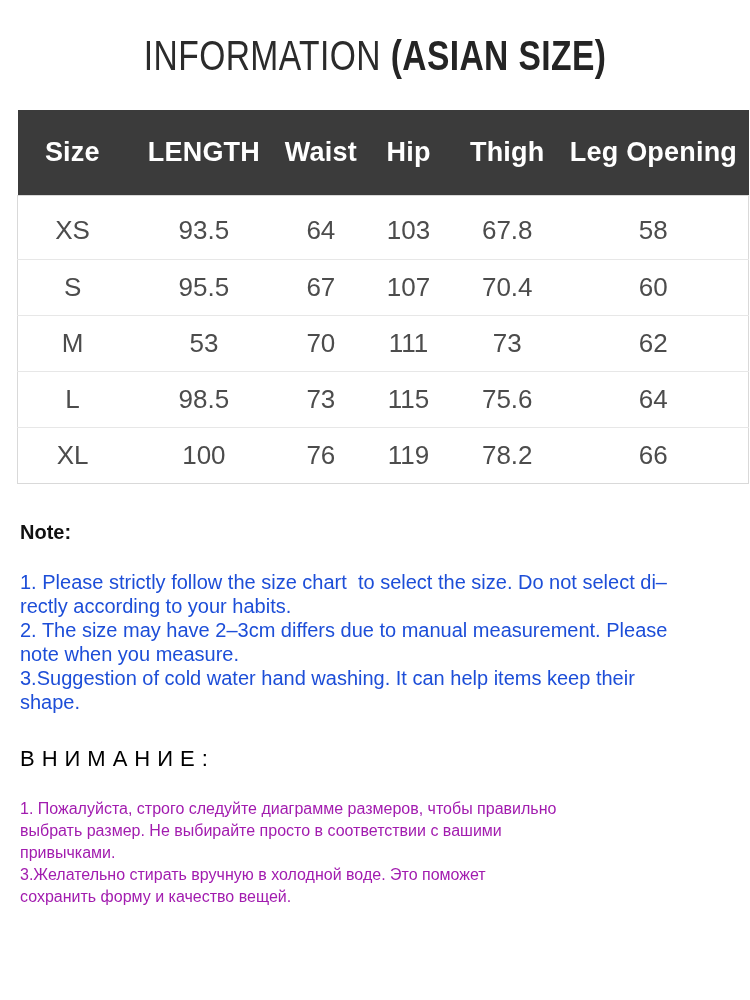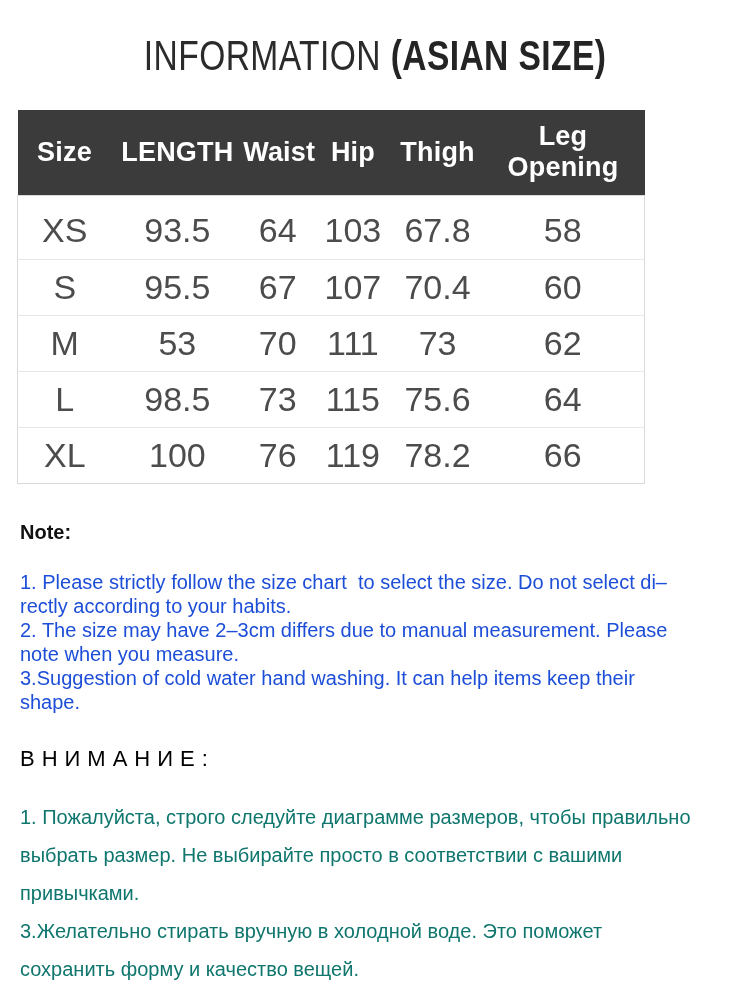--- a/index.html
+++ b/index.html
@@ -27,42 +27,42 @@
     line-height: 44px;
     color: #2b2b2b;
     letter-spacing: 0.5px;
   }
   .title-regular { font-weight: 400; }
   .title-bold { font-weight: 700; color: #242424; }
 
   
   .chart-wrap { margin: 32px 17px 0 17px; }
   table.size-chart {
-    width: 628px;
+    width: 732px;
     border-collapse: collapse;
     table-layout: fixed;
   }
   table.size-chart thead th {
     background: #3b3b3b;
     color: #ffffff;
     height: 85px;
     font-size: 27px;
     font-weight: 600;
     text-align: center;
     vertical-align: middle;
     letter-spacing: 0.2px;
   }
   table.size-chart tbody {
     border: 1px solid #d9d9d9;
   }
   table.size-chart tbody td {
     height: 56px;
     text-align: center;
     vertical-align: middle;
-    font-size: 34px;
+    font-size: 26px;
     color: #4c4c4c;
   }
   table.size-chart tbody tr:first-child td { height: 64px; padding-top: 7px; }
   table.size-chart tbody tr + tr td { border-top: 1px solid #e7e7e7; }
 
   
   .text-block { padding: 0 18px 0 20px; }
   .note-heading {
     margin-top: 35px;
     font-size: 20px;
@@ -80,23 +80,23 @@
   .attention-heading {
     margin-top: 33px;
     font-size: 22px;
     font-weight: 400;
     color: #000000;
     letter-spacing: 7px;
     line-height: 24px;
   }
   .attention-body { margin-top: 27px; }
   .attention-body p {
-    font-size: 20px;
-    line-height: 38px;
-    color: #0f766e;
+    font-size: 16px;
+    line-height: 22px;
+    color: #a21caf;
     white-space: pre;
   }
 </style>
 </head>
 <body>
 
 <div class="page">
 
   <h1 class="title">
     <span class="title-inner"><span class="title-regular">INFORMATION</span><span>&nbsp;</span><span class="title-bold">(ASIAN SIZE)</span></span>

